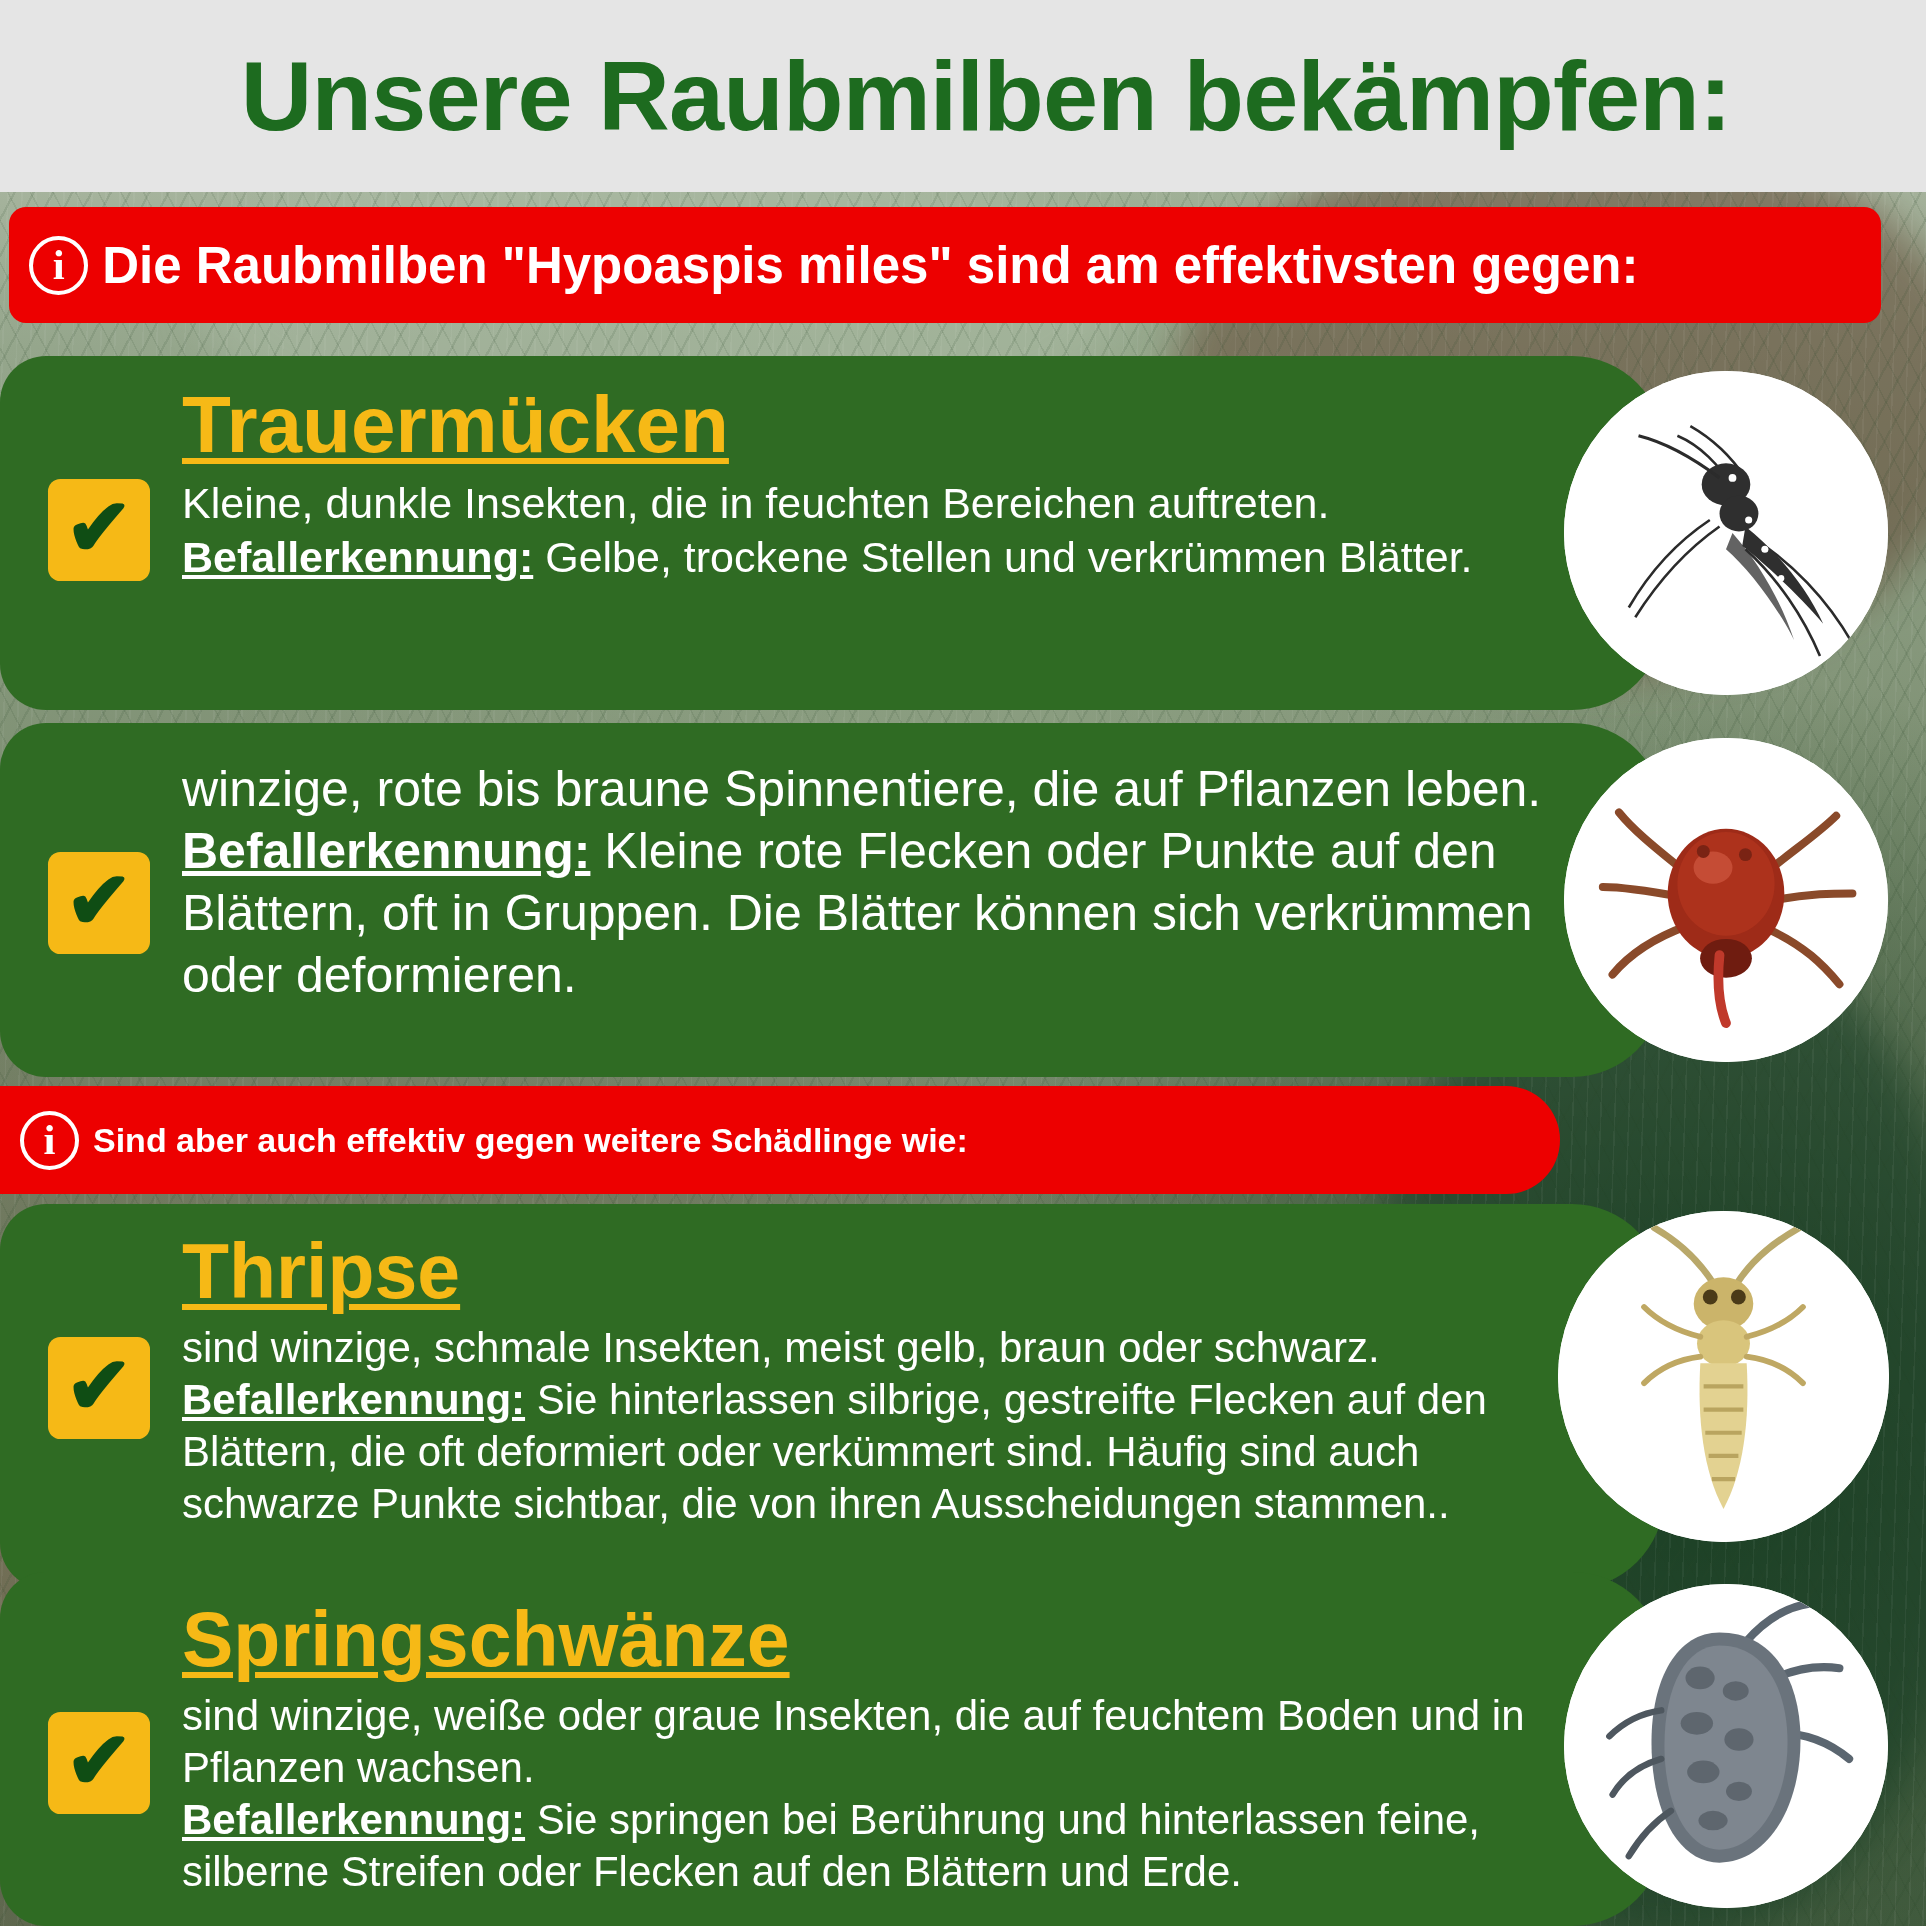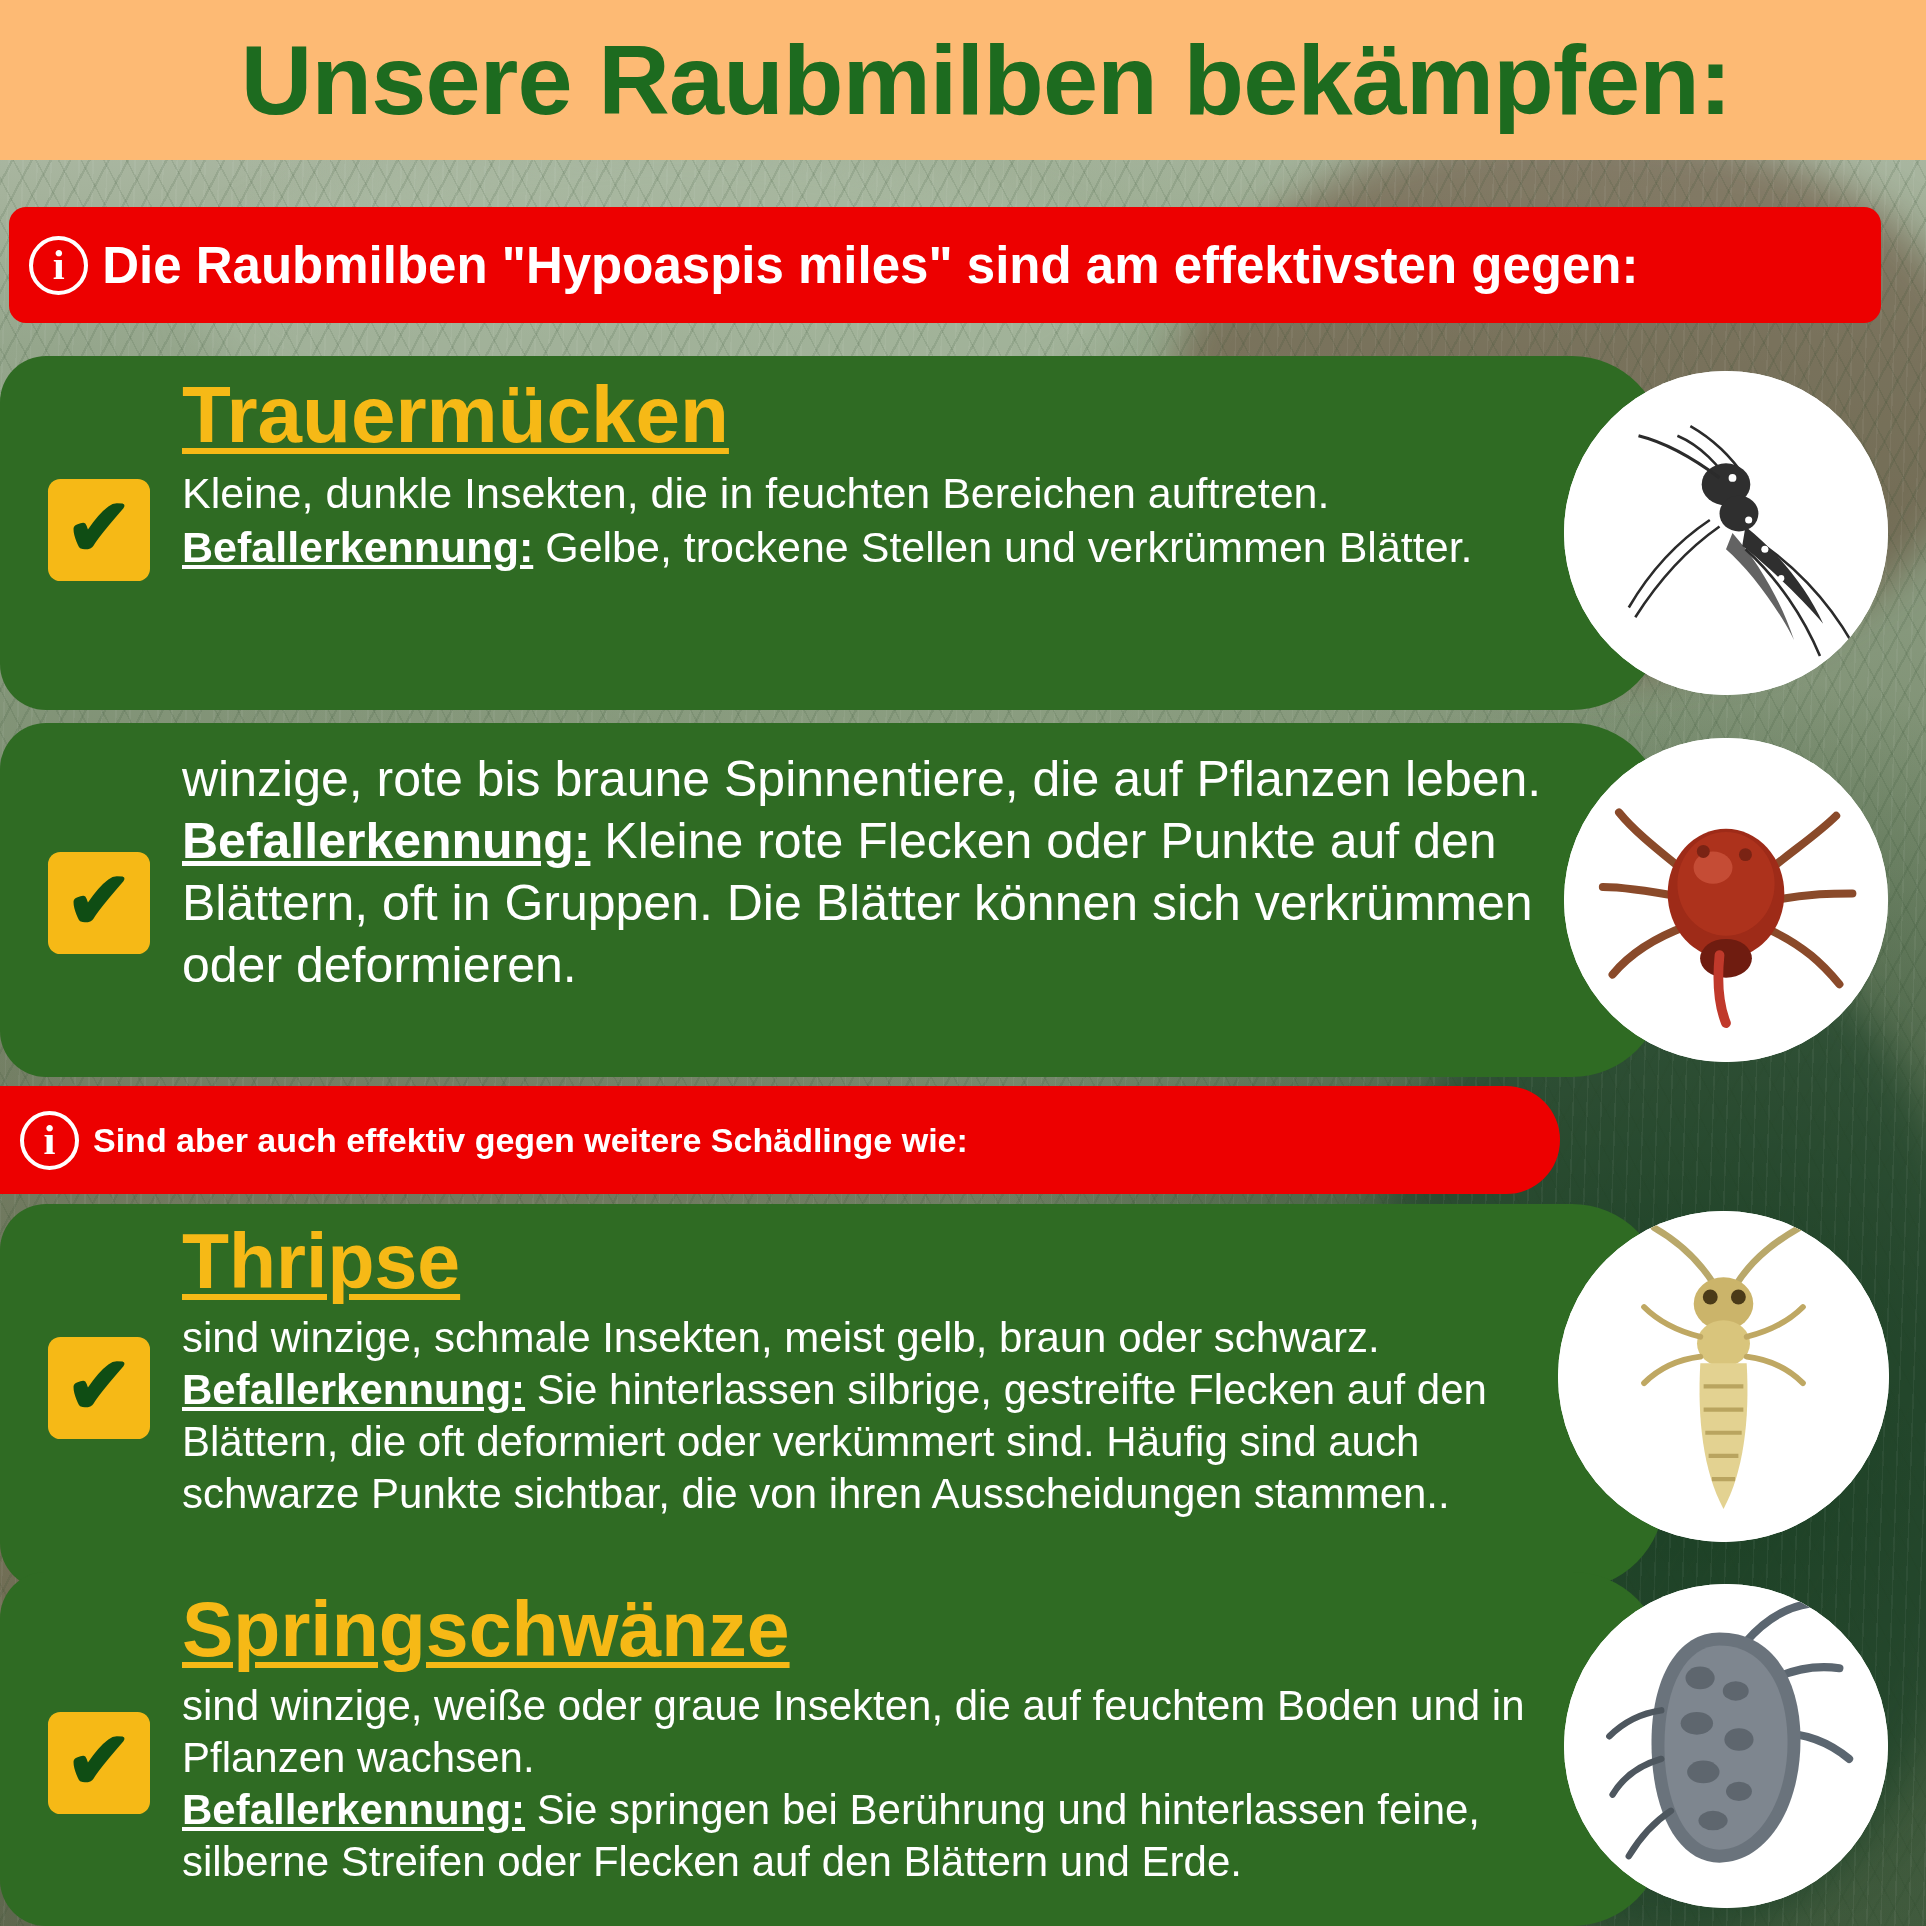--- a/index.html
+++ b/index.html
@@ -46,22 +46,22 @@
   .bg-blob.b1 { left: 1171px; top: 123px; width: 817px; height: 555px; background: rgba(86,50,34,0.45); }
   .bg-blob.b2 { left: 1356px; top: 909px; width: 632px; height: 1033px; background: rgba(20,58,34,0.55); }
   .bg-blob.b3 { left: -62px; top: 1341px; width: 693px; height: 616px; background: rgba(122,110,86,0.5); }
   .bg-blob.b4 { left: 200px; top: 139px; width: 925px; height: 324px; background: rgba(176,190,168,0.45); }
 
   
   .header {
     position: absolute;
     left: 0; top: 0;
     width: 1926px;
-    height: 160px;
-    background: #fdba74;
+    height: 192px;
+    background: #e5e5e5;
     display: flex;
     align-items: center;
     justify-content: center;
     padding-left: 46px;
   }
   .header-title {
     font-size: 99px;
     font-weight: bold;
     color: #1d6b1f;
     letter-spacing: -0.8px;
@@ -134,21 +134,21 @@
   }
   .card.c1 .check { top: 123px; }
   .card.c2 .check { top: 129px; }
   .card.c3 .check { top: 133px; }
   .card.c4 .check { top: 140px; }
 
   .card-body {
     position: absolute;
     left: 182px;
     right: 62px;
-    top: 16px;
+    top: 26px;
   }
   .pest-name {
     color: #f6b916;
     font-size: 80px;
     font-weight: bold;
     text-decoration: underline;
     text-decoration-thickness: 6.2px;
     text-underline-offset: 6.2px;
     line-height: 1.08;
     white-space: nowrap;

